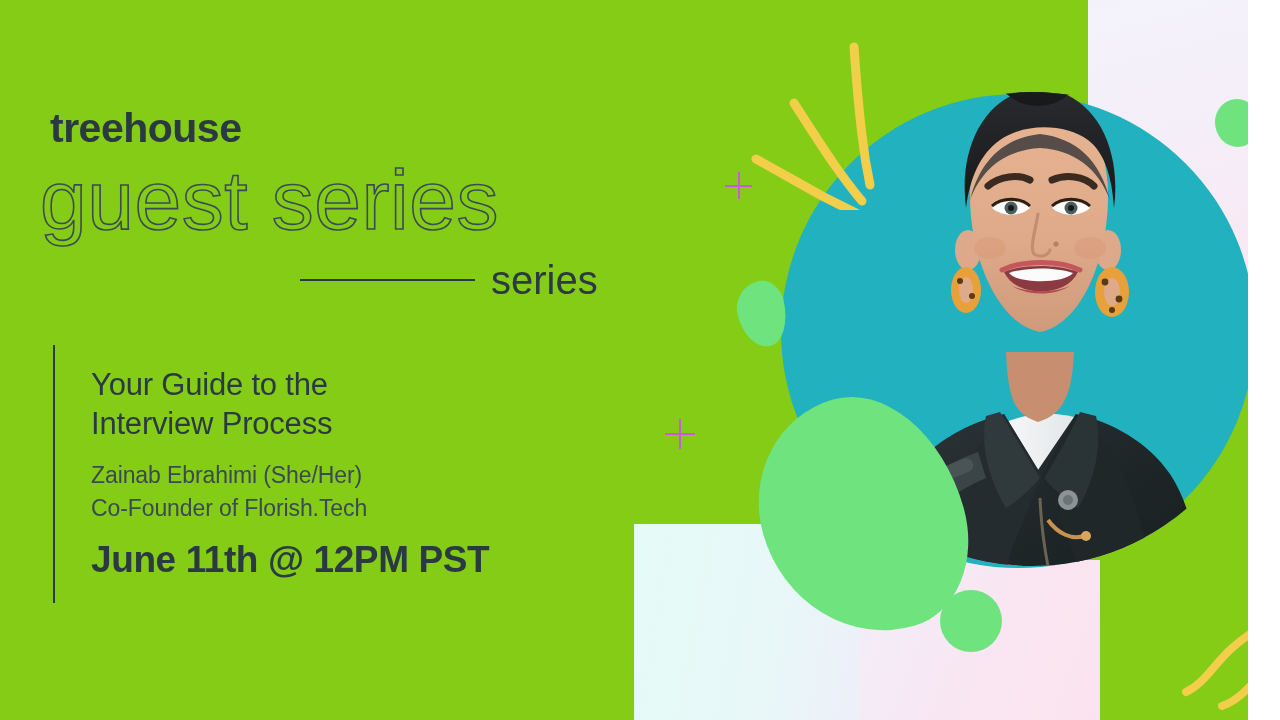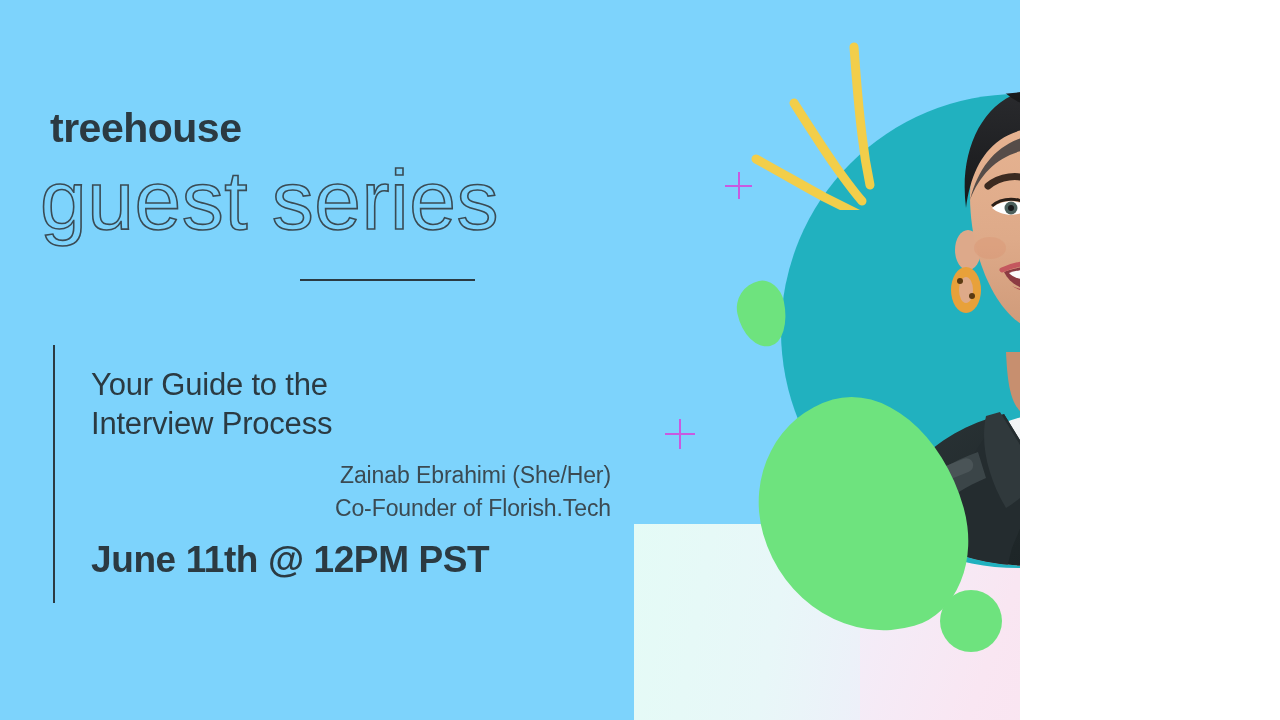--- a/index.html
+++ b/index.html
@@ -7,24 +7,24 @@
     margin: 0;
     padding: 0;
     background: #ffffff;
   }
   body {
     font-family: "Liberation Sans", sans-serif;
   }
 
   #stage {
     position: relative;
-    width: 1020px;
+    width: 1248px;
     height: 720px;
     overflow: hidden;
-    background: #7dd3fc;
+    background: #84cc16;
   }
 
   
   .panel {
     position: absolute;
     pointer-events: none;
   }
   #panel-topright {
     left: 1088px;
     top: 0px;
@@ -225,21 +225,20 @@
   }
 
   #speaker-name,
   #speaker-role {
     font-size: 23px;
     font-weight: 400;
     color: #3b4a52;
     line-height: 1.42;
     letter-spacing: -0.1px;
     margin: 0;
-    text-align: right;
   }
   #speaker-name { margin-top: 16px; }
 
   #event-datetime {
     font-size: 37px;
     font-weight: 700;
     color: #2b3a42;
     line-height: 1.1;
     letter-spacing: -0.4px;
     margin: 16px 0 0 0;
@@ -402,20 +401,21 @@
   </svg>
 
   <div id="left-col">
 
     <div id="brand-wordmark">treehouse</div>
 
     <div id="headline-outline">guest series</div>
 
     <div id="series-row">
       <div id="series-rule"></div>
+      <div id="series-label">series</div>
     </div>
 
     <div id="detail-bar"></div>
 
     <div id="detail-block">
       <h1 id="event-title">Your Guide to the
 Interview Process</h1>
       <p id="speaker-name">Zainab Ebrahimi (She/Her)</p>
       <p id="speaker-role">Co-Founder of Florish.Tech</p>
       <p id="event-datetime">June 11th @ 12PM PST</p>

